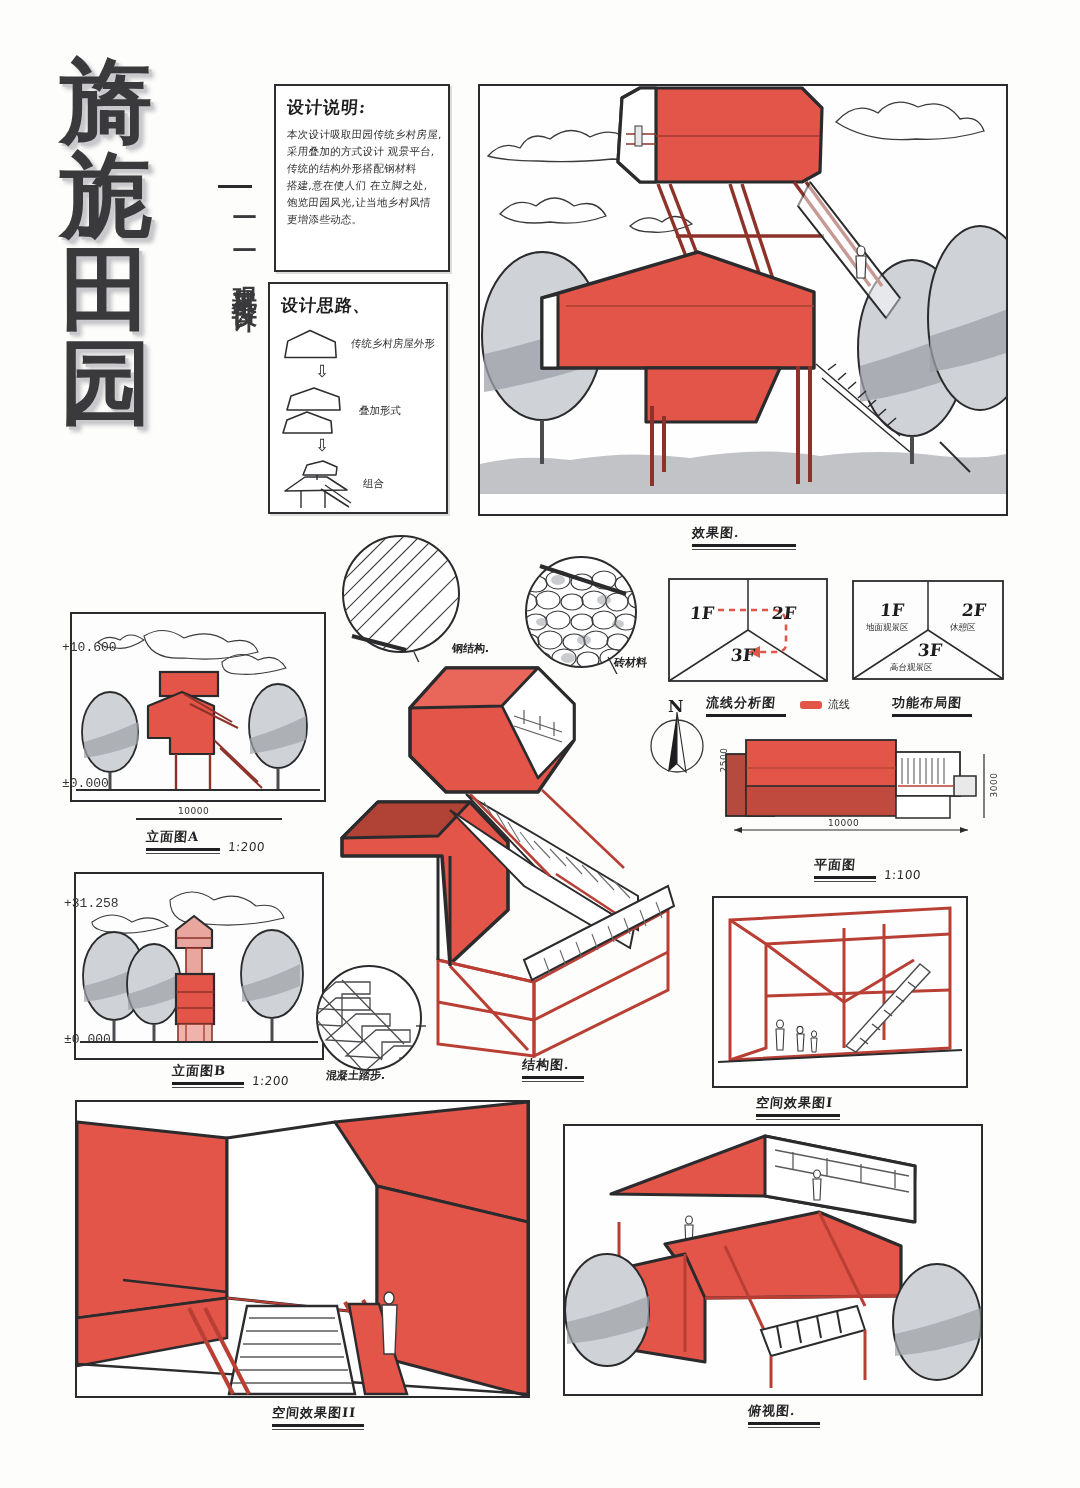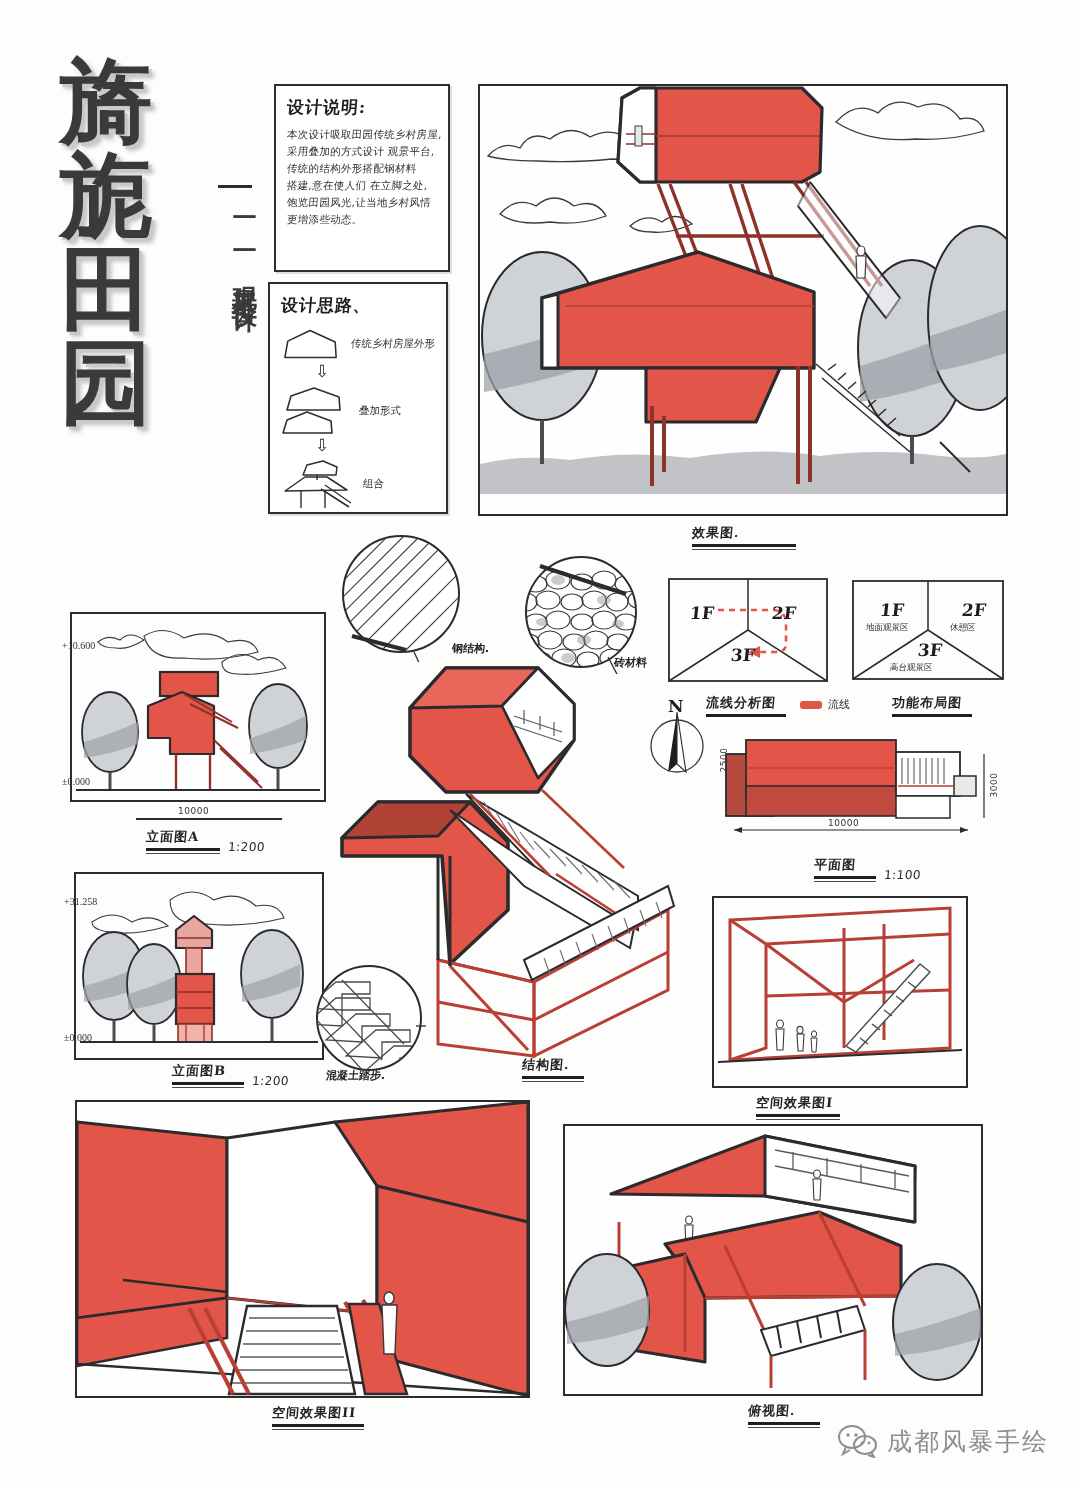--- a/index.html
+++ b/index.html
@@ -73,22 +73,22 @@
   .caption-rule2 { height: 1.3px; background: #4a4a4d; margin-top: 2.5px; }
   .scale-txt {
     font-family: "DejaVu Sans", "Liberation Sans", sans-serif;
     font-size: 12px; color: #2a2a2c; letter-spacing: .5px; transform: skewX(-5deg);
   }
   .dimtxt {
     font-family: "DejaVu Sans", "Liberation Sans", sans-serif;
     font-size: 9px; color: #333; letter-spacing: .5px;
   }
   .lvltxt {
-    font-family: Liberation Serif, serif;
-    font-size: 10px; color: #333;
+    font-family: Liberation Mono, monospace;
+    font-size: 13px; color: #333;
   }
   .floortag {
     font-family: "DejaVu Serif", "Liberation Serif", serif;
     font-weight: bold; font-size: 17px; color: #1d1d1f;
     transform: skewX(-6deg);
   }
   .zonetag {
     font-family: "DejaVu Sans", "Liberation Sans", sans-serif;
     font-size: 8.5px; color: #2c2c2e; transform: skewX(-4deg); white-space: nowrap;
   }
@@ -751,27 +751,14 @@
         <line x1="300" y1="204" x2="300" y2="254"></line>
       </g>
     </svg>
   </div>
   <div class="abs" style="left:748px; top:1402px;">
     <div class="caption">俯视图.</div>
     <div class="caption-rule" style="width:72px;"></div>
     <div class="caption-rule2" style="width:72px;"></div>
   </div>
 
-  <div class="abs" id="watermark">
-    <svg width="40" height="34" viewBox="0 0 40 34">
-      <ellipse cx="14" cy="13" rx="13" ry="11" fill="none" stroke="#8e8e93" stroke-width="2"></ellipse>
-      <path d="M8 23 L5 30 L12 26" fill="none" stroke="#8e8e93" stroke-width="2"></path>
-      <circle cx="10" cy="11" r="1.7" fill="#8e8e93"></circle>
-      <circle cx="18" cy="11" r="1.7" fill="#8e8e93"></circle>
-      <ellipse cx="27" cy="21" rx="11" ry="9" fill="none" stroke="#8e8e93" stroke-width="2"></ellipse>
-      <path d="M33 28 L36 33 L30 31" fill="none" stroke="#8e8e93" stroke-width="2"></path>
-      <circle cx="24" cy="19" r="1.4" fill="#8e8e93"></circle>
-      <circle cx="31" cy="19" r="1.4" fill="#8e8e93"></circle>
-    </svg>
-    <span id="wm-text">成都风暴手绘</span>
-  </div>
 
 </div>
 
 </body></html>

